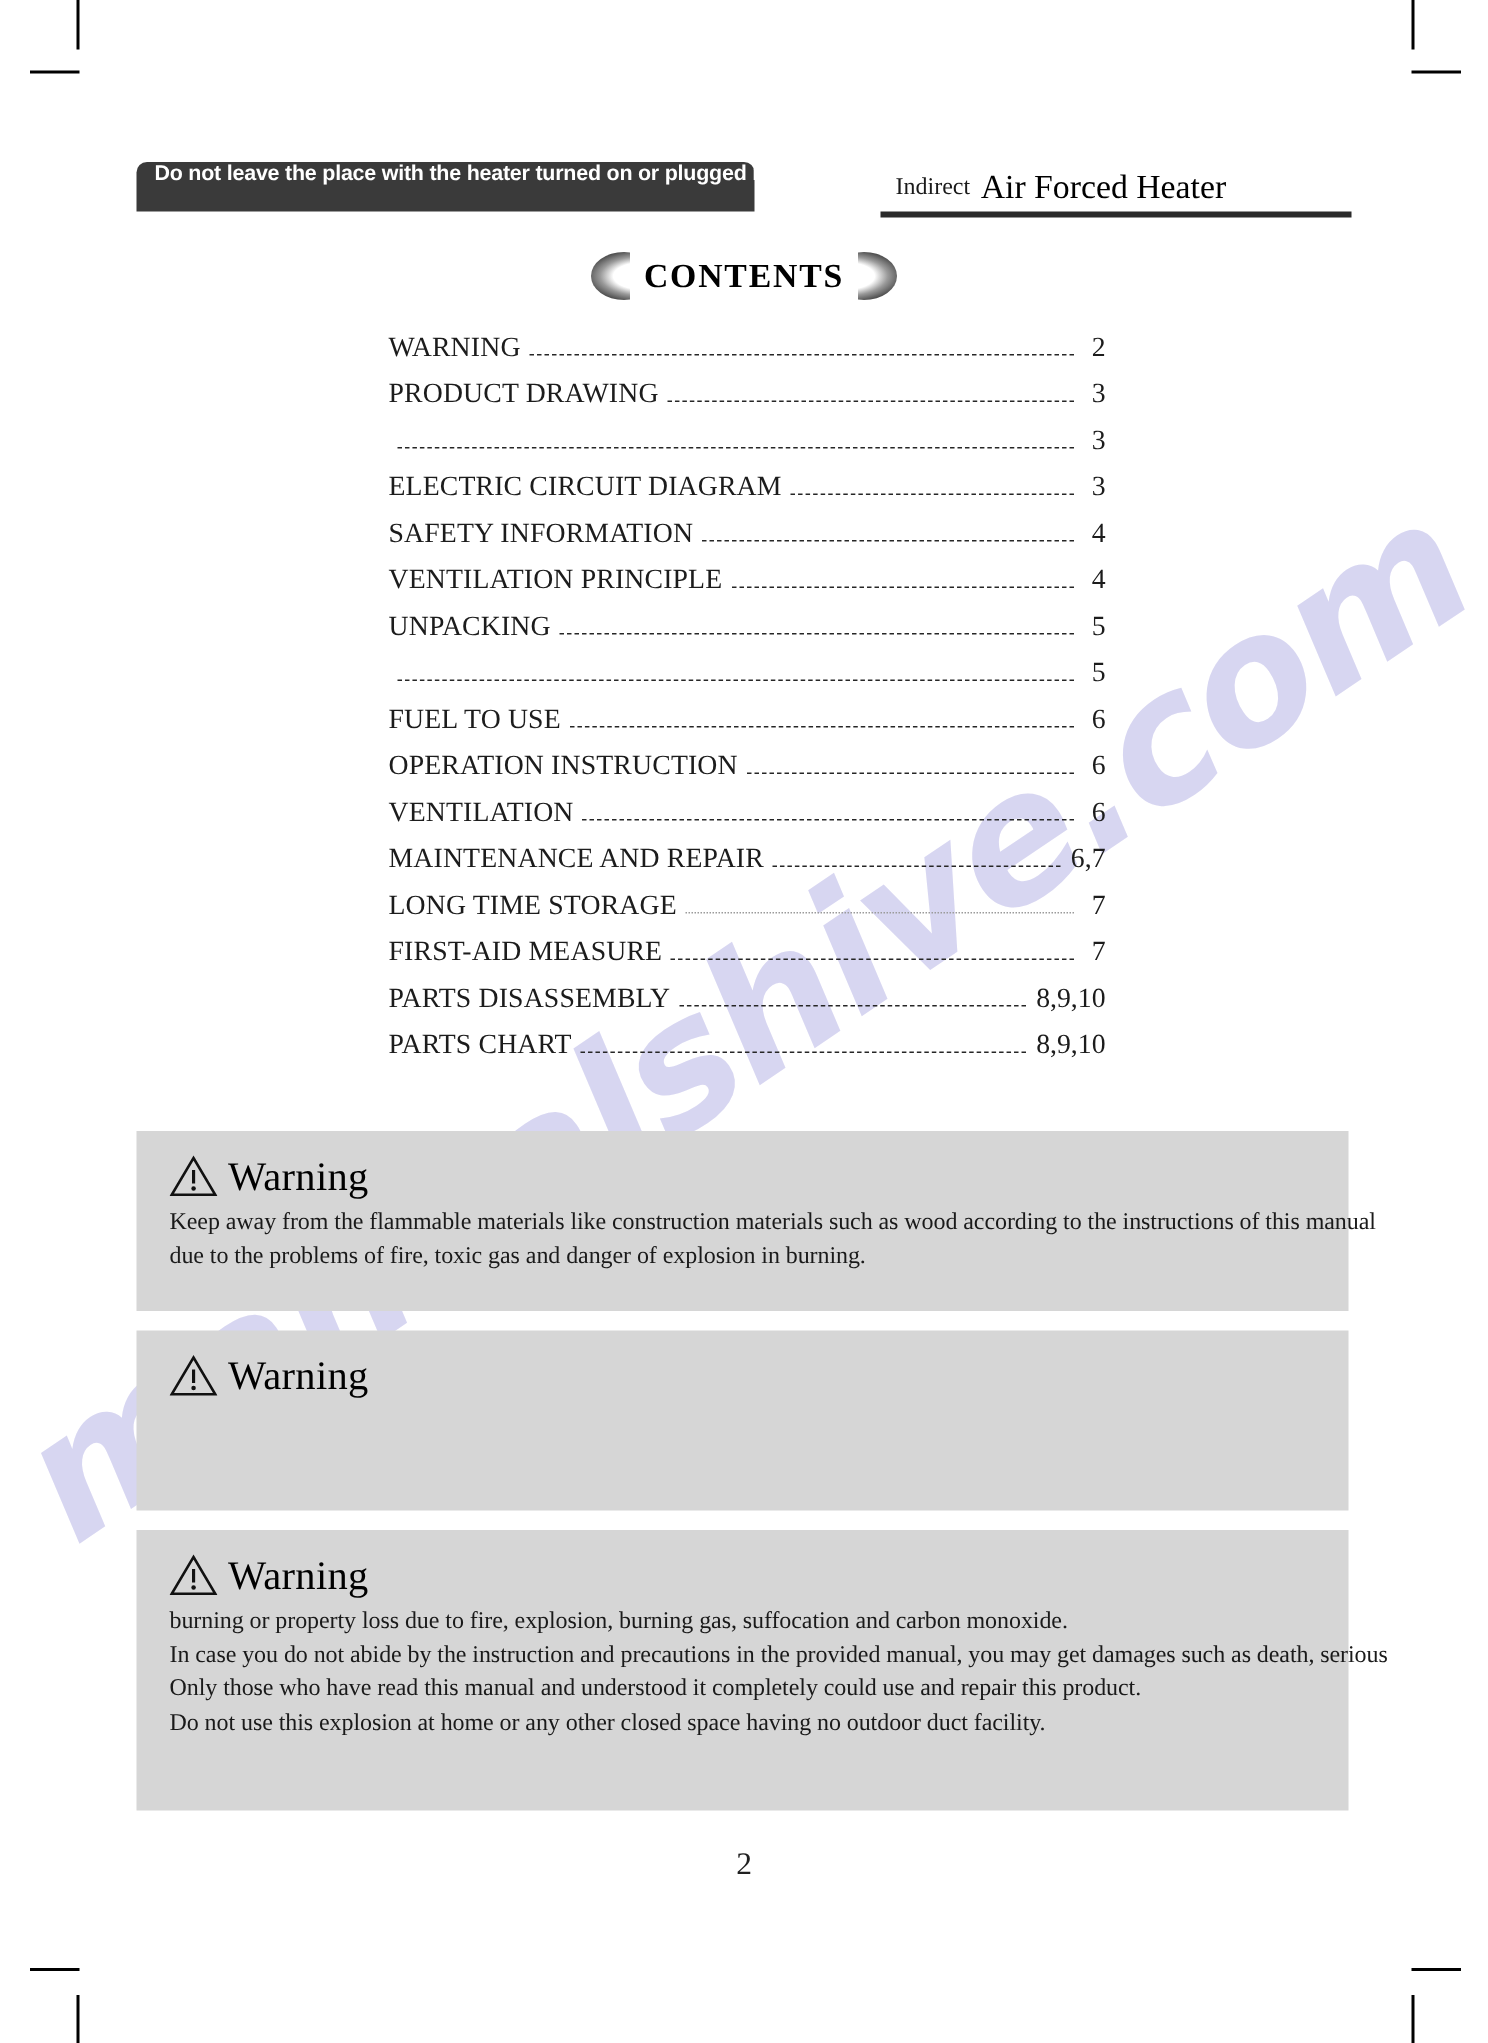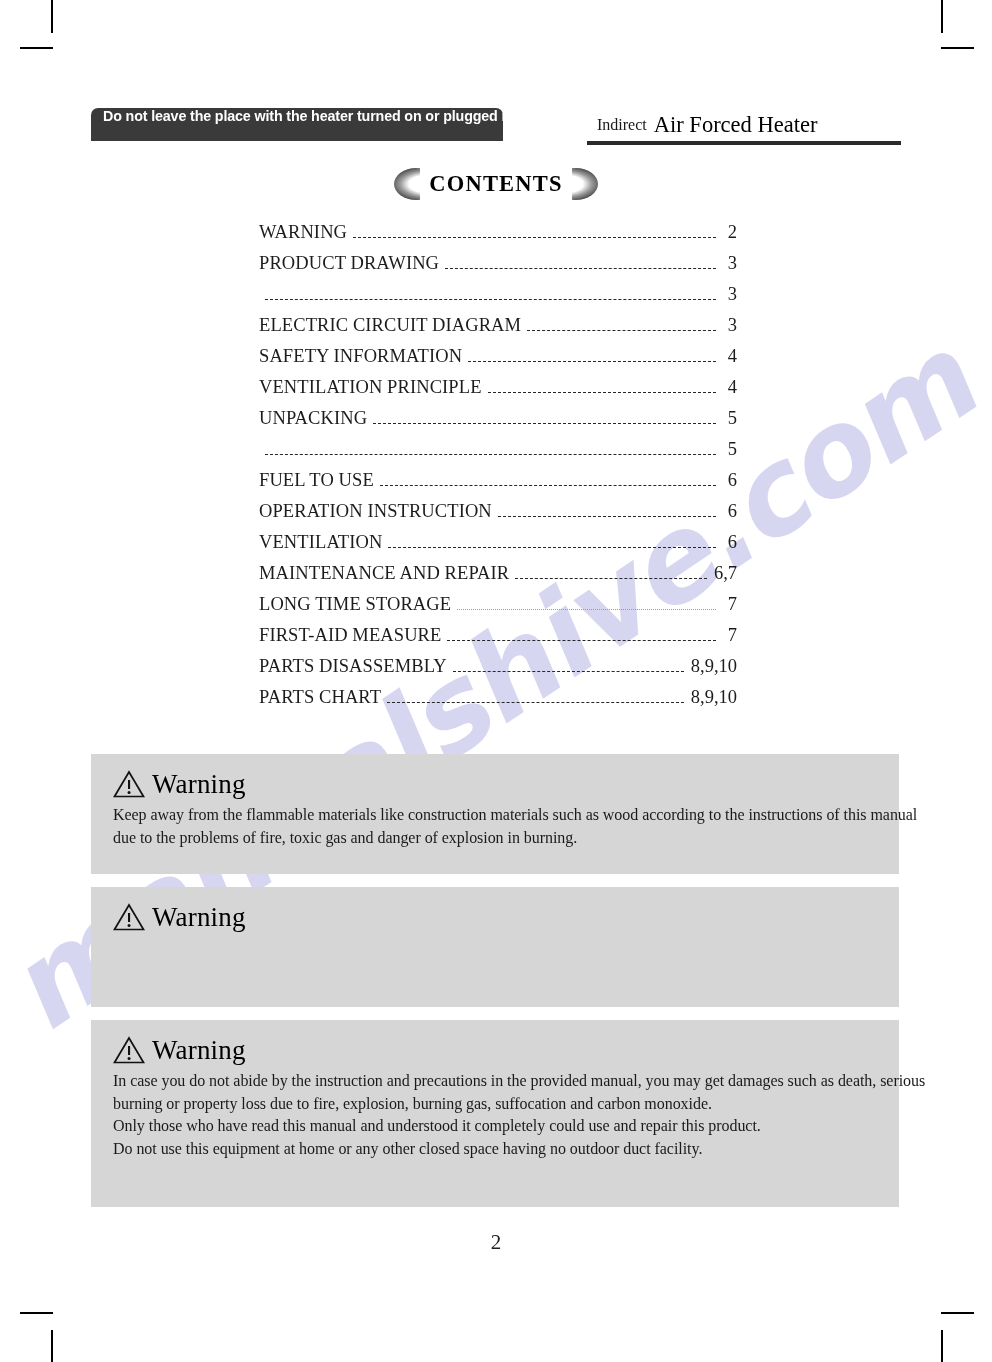--- a/index.html
+++ b/index.html
@@ -401,22 +401,22 @@
   <div class="warn-box" style="top:1020px; height:187px;">
     <div class="warn-head">
       <svg class="warn-tri" viewBox="0 0 32 28">
         <path d="M16 2 L30.5 26.5 L1.5 26.5 Z" fill="none" stroke="#111" stroke-width="1.7" stroke-linejoin="miter"></path>
         <rect x="15" y="10" width="2.1" height="9" fill="#111"></rect>
         <circle cx="16.05" cy="22.4" r="1.5" fill="#111"></circle>
       </svg>
       <span class="warn-word">Warning</span>
     </div>
     <div class="warn-body">
+      <div class="warn-line">burning or property loss due to fire, explosion, burning gas, suffocation and carbon monoxide.</div>
       <div class="warn-line">In case you do not abide by the instruction and precautions in the provided manual, you may get damages such as death, serious</div>
-      <div class="warn-line">burning or property loss due to fire, explosion, burning gas, suffocation and carbon monoxide.</div>
       <div class="warn-line">Only those who have read this manual and understood it completely could use and repair this product.</div>
-      <div class="warn-line">Do not use this equipment at home or any other closed space having no outdoor duct facility.</div>
+      <div class="warn-line">Do not use this explosion at home or any other closed space having no outdoor duct facility.</div>
     </div>
   </div>
 
   <div id="page-number">2</div>
 
 </div>
 
 </body></html>

